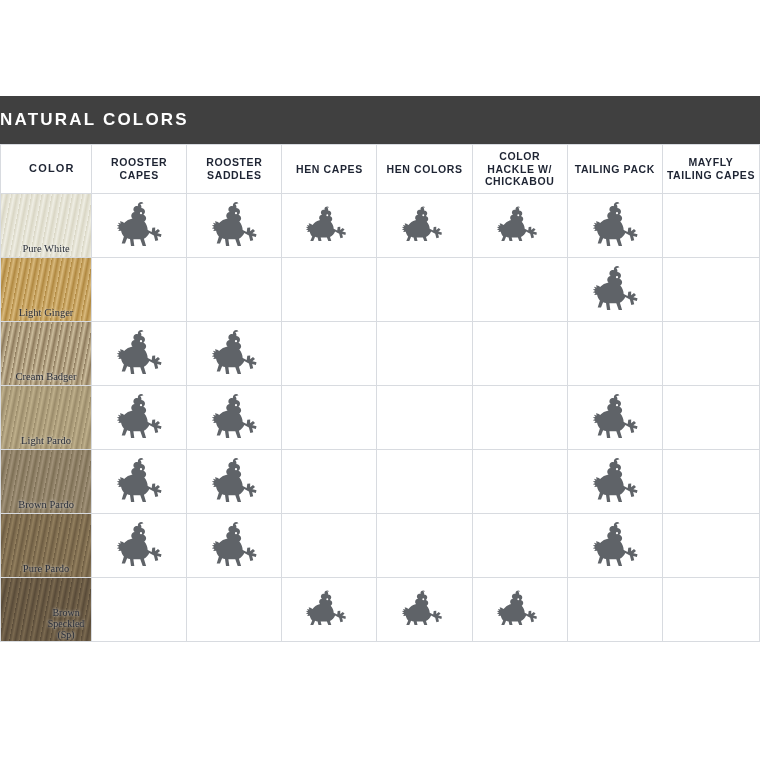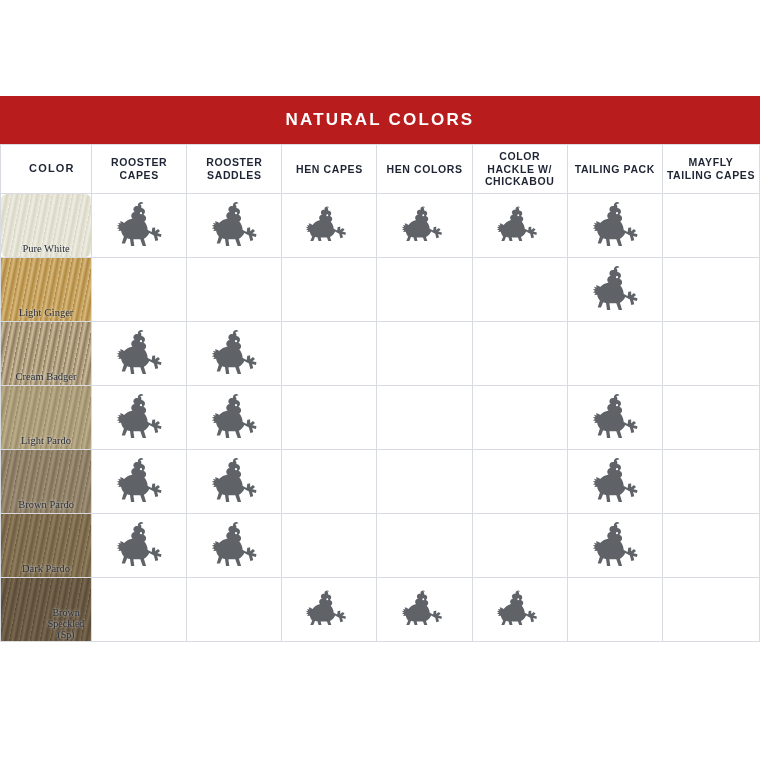--- a/index.html
+++ b/index.html
@@ -18,25 +18,25 @@
     position: relative;
     width: 760px;
     height: 760px;
     background: #ffffff;
   }
   .spacer-top {
     height: 96px;
   }
   .banner {
     height: 48px;
-    background: #b91c1c;
+    background: #404040;
     color: #ffffff;
     display: flex;
     align-items: center;
-    justify-content: center;
+    justify-content: flex-start;
     letter-spacing: 2.2px;
     font-size: 17px;
     font-weight: bold;
     font-family: "Liberation Sans", sans-serif;
   }
   table.grid {
     border-collapse: collapse;
     width: 760px;
     table-layout: fixed;
   }
@@ -141,21 +141,21 @@
         <th>HEN CAPES</th>
         <th>HEN COLORS</th>
         <th>COLOR HACKLE W/ CHICKABOU</th>
         <th>TAILING PACK</th>
         <th>MAYFLY TAILING CAPES</th>
       </tr>
     </thead>
     <tbody id="table-body">
         <tr>
           <td class="swatch-cell">
-            <div class="swatch" style="background: repeating-linear-gradient(101deg, rgb(217, 214, 196) 0px, rgb(239, 238, 228) 3px, rgb(217, 214, 196) 6px, rgb(239, 238, 228) 10px), linear-gradient(rgb(239, 238, 228), rgb(217, 214, 196)); border-radius: 6px;">
+            <div class="swatch" style="background: repeating-linear-gradient(101deg, rgb(217, 214, 196) 0px, rgb(239, 238, 228) 3px, rgb(217, 214, 196) 6px, rgb(239, 238, 228) 10px), linear-gradient(rgb(239, 238, 228), rgb(217, 214, 196));">
               <div class="swatch-label">Pure White</div>
             </div>
           </td>
           <td class="bird-cell"><span class="bird"><svg width="52" height="46" viewBox="0 0 52 46" aria-hidden="true">
                 <path d="M30.5 2.2c-1.1-1.4-3-1.6-4.4-.5-1.1.9-1.5 2.3-1.1 3.5-1.6-.6-3.4.1-4.2 1.6-.8 1.5-.4 3.3.9 4.3-1.7.1-3.1 1.4-3.4 3.1-.2 1.3.3 2.5 1.3 3.3-3.4.6-6.3 2.2-8.5 4.6-1.1-1.1-2.6-1.8-4.2-1.8l.9 2.1-2.9-.6 1.6 2.2-2.6.3 2.2 1.7-2.3 1.3 2.7.7-1.3 2 2.9-.3c.3 2.2 1.3 4.2 2.8 5.8l-2.2 6.9h3.3l2.1-5.2c.9.4 1.9.7 2.9.9l1 7h3.3l-.9-6.8h6.9l2.4 6.8h3.4l-2.2-7.4c2.4-1.4 4.3-3.4 5.4-5.8l4.6 2.7 1.4 5.5 2.9-.8-1-4.3 3.7 1.1.6-2.9-4.1-1 2.6-2.3-2-2-2.9 2.3.1-3.8-2.9.3-.6 4.3-4-2c-.1-3.3-1.4-6.3-3.4-8.6 1.2-.7 1.9-2 1.8-3.4-.1-1.6-1.2-2.9-2.7-3.3 1.3-.9 1.9-2.6 1.4-4.1-.5-1.6-1.9-2.6-3.5-2.6.4-1.3 0-2.8-1.1-3.7z"></path>
                 <circle cx="28" cy="12.2" r="1.1" fill="#ffffff"></circle>
               </svg></span></td>
           <td class="bird-cell"><span class="bird"><svg width="52" height="46" viewBox="0 0 52 46" aria-hidden="true">
                 <path d="M30.5 2.2c-1.1-1.4-3-1.6-4.4-.5-1.1.9-1.5 2.3-1.1 3.5-1.6-.6-3.4.1-4.2 1.6-.8 1.5-.4 3.3.9 4.3-1.7.1-3.1 1.4-3.4 3.1-.2 1.3.3 2.5 1.3 3.3-3.4.6-6.3 2.2-8.5 4.6-1.1-1.1-2.6-1.8-4.2-1.8l.9 2.1-2.9-.6 1.6 2.2-2.6.3 2.2 1.7-2.3 1.3 2.7.7-1.3 2 2.9-.3c.3 2.2 1.3 4.2 2.8 5.8l-2.2 6.9h3.3l2.1-5.2c.9.4 1.9.7 2.9.9l1 7h3.3l-.9-6.8h6.9l2.4 6.8h3.4l-2.2-7.4c2.4-1.4 4.3-3.4 5.4-5.8l4.6 2.7 1.4 5.5 2.9-.8-1-4.3 3.7 1.1.6-2.9-4.1-1 2.6-2.3-2-2-2.9 2.3.1-3.8-2.9.3-.6 4.3-4-2c-.1-3.3-1.4-6.3-3.4-8.6 1.2-.7 1.9-2 1.8-3.4-.1-1.6-1.2-2.9-2.7-3.3 1.3-.9 1.9-2.6 1.4-4.1-.5-1.6-1.9-2.6-3.5-2.6.4-1.3 0-2.8-1.1-3.7z"></path>
                 <circle cx="28" cy="12.2" r="1.1" fill="#ffffff"></circle>
@@ -257,21 +257,21 @@
           <td class="empty-cell"></td>
           <td class="bird-cell"><span class="bird"><svg width="52" height="46" viewBox="0 0 52 46" aria-hidden="true">
                 <path d="M30.5 2.2c-1.1-1.4-3-1.6-4.4-.5-1.1.9-1.5 2.3-1.1 3.5-1.6-.6-3.4.1-4.2 1.6-.8 1.5-.4 3.3.9 4.3-1.7.1-3.1 1.4-3.4 3.1-.2 1.3.3 2.5 1.3 3.3-3.4.6-6.3 2.2-8.5 4.6-1.1-1.1-2.6-1.8-4.2-1.8l.9 2.1-2.9-.6 1.6 2.2-2.6.3 2.2 1.7-2.3 1.3 2.7.7-1.3 2 2.9-.3c.3 2.2 1.3 4.2 2.8 5.8l-2.2 6.9h3.3l2.1-5.2c.9.4 1.9.7 2.9.9l1 7h3.3l-.9-6.8h6.9l2.4 6.8h3.4l-2.2-7.4c2.4-1.4 4.3-3.4 5.4-5.8l4.6 2.7 1.4 5.5 2.9-.8-1-4.3 3.7 1.1.6-2.9-4.1-1 2.6-2.3-2-2-2.9 2.3.1-3.8-2.9.3-.6 4.3-4-2c-.1-3.3-1.4-6.3-3.4-8.6 1.2-.7 1.9-2 1.8-3.4-.1-1.6-1.2-2.9-2.7-3.3 1.3-.9 1.9-2.6 1.4-4.1-.5-1.6-1.9-2.6-3.5-2.6.4-1.3 0-2.8-1.1-3.7z"></path>
                 <circle cx="28" cy="12.2" r="1.1" fill="#ffffff"></circle>
               </svg></span></td>
           <td class="empty-cell"></td>
         </tr>
         <tr>
           <td class="swatch-cell">
             <div class="swatch" style="background: repeating-linear-gradient(101deg, rgb(109, 92, 66) 0px, rgb(147, 128, 95) 3px, rgb(109, 92, 66) 6px, rgb(147, 128, 95) 10px), linear-gradient(rgb(147, 128, 95), rgb(109, 92, 66));">
-              <div class="swatch-label">Dark Pardo</div>
+              <div class="swatch-label">Pure Pardo</div>
             </div>
           </td>
           <td class="bird-cell"><span class="bird"><svg width="52" height="46" viewBox="0 0 52 46" aria-hidden="true">
                 <path d="M30.5 2.2c-1.1-1.4-3-1.6-4.4-.5-1.1.9-1.5 2.3-1.1 3.5-1.6-.6-3.4.1-4.2 1.6-.8 1.5-.4 3.3.9 4.3-1.7.1-3.1 1.4-3.4 3.1-.2 1.3.3 2.5 1.3 3.3-3.4.6-6.3 2.2-8.5 4.6-1.1-1.1-2.6-1.8-4.2-1.8l.9 2.1-2.9-.6 1.6 2.2-2.6.3 2.2 1.7-2.3 1.3 2.7.7-1.3 2 2.9-.3c.3 2.2 1.3 4.2 2.8 5.8l-2.2 6.9h3.3l2.1-5.2c.9.4 1.9.7 2.9.9l1 7h3.3l-.9-6.8h6.9l2.4 6.8h3.4l-2.2-7.4c2.4-1.4 4.3-3.4 5.4-5.8l4.6 2.7 1.4 5.5 2.9-.8-1-4.3 3.7 1.1.6-2.9-4.1-1 2.6-2.3-2-2-2.9 2.3.1-3.8-2.9.3-.6 4.3-4-2c-.1-3.3-1.4-6.3-3.4-8.6 1.2-.7 1.9-2 1.8-3.4-.1-1.6-1.2-2.9-2.7-3.3 1.3-.9 1.9-2.6 1.4-4.1-.5-1.6-1.9-2.6-3.5-2.6.4-1.3 0-2.8-1.1-3.7z"></path>
                 <circle cx="28" cy="12.2" r="1.1" fill="#ffffff"></circle>
               </svg></span></td>
           <td class="bird-cell"><span class="bird"><svg width="52" height="46" viewBox="0 0 52 46" aria-hidden="true">
                 <path d="M30.5 2.2c-1.1-1.4-3-1.6-4.4-.5-1.1.9-1.5 2.3-1.1 3.5-1.6-.6-3.4.1-4.2 1.6-.8 1.5-.4 3.3.9 4.3-1.7.1-3.1 1.4-3.4 3.1-.2 1.3.3 2.5 1.3 3.3-3.4.6-6.3 2.2-8.5 4.6-1.1-1.1-2.6-1.8-4.2-1.8l.9 2.1-2.9-.6 1.6 2.2-2.6.3 2.2 1.7-2.3 1.3 2.7.7-1.3 2 2.9-.3c.3 2.2 1.3 4.2 2.8 5.8l-2.2 6.9h3.3l2.1-5.2c.9.4 1.9.7 2.9.9l1 7h3.3l-.9-6.8h6.9l2.4 6.8h3.4l-2.2-7.4c2.4-1.4 4.3-3.4 5.4-5.8l4.6 2.7 1.4 5.5 2.9-.8-1-4.3 3.7 1.1.6-2.9-4.1-1 2.6-2.3-2-2-2.9 2.3.1-3.8-2.9.3-.6 4.3-4-2c-.1-3.3-1.4-6.3-3.4-8.6 1.2-.7 1.9-2 1.8-3.4-.1-1.6-1.2-2.9-2.7-3.3 1.3-.9 1.9-2.6 1.4-4.1-.5-1.6-1.9-2.6-3.5-2.6.4-1.3 0-2.8-1.1-3.7z"></path>
                 <circle cx="28" cy="12.2" r="1.1" fill="#ffffff"></circle>
               </svg></span></td>

